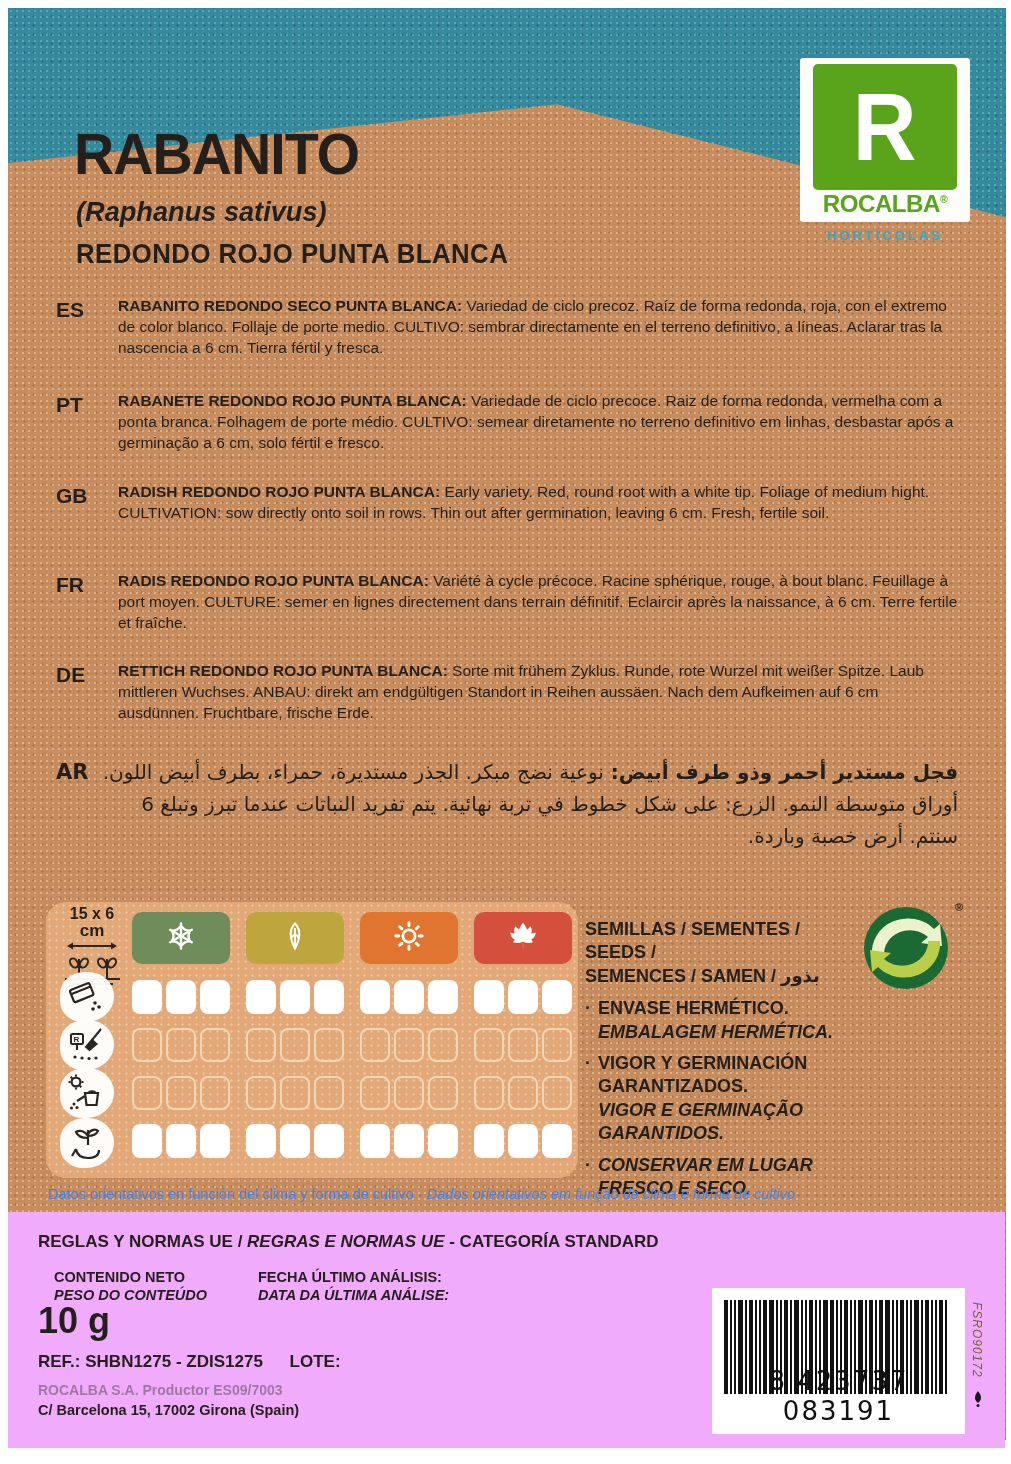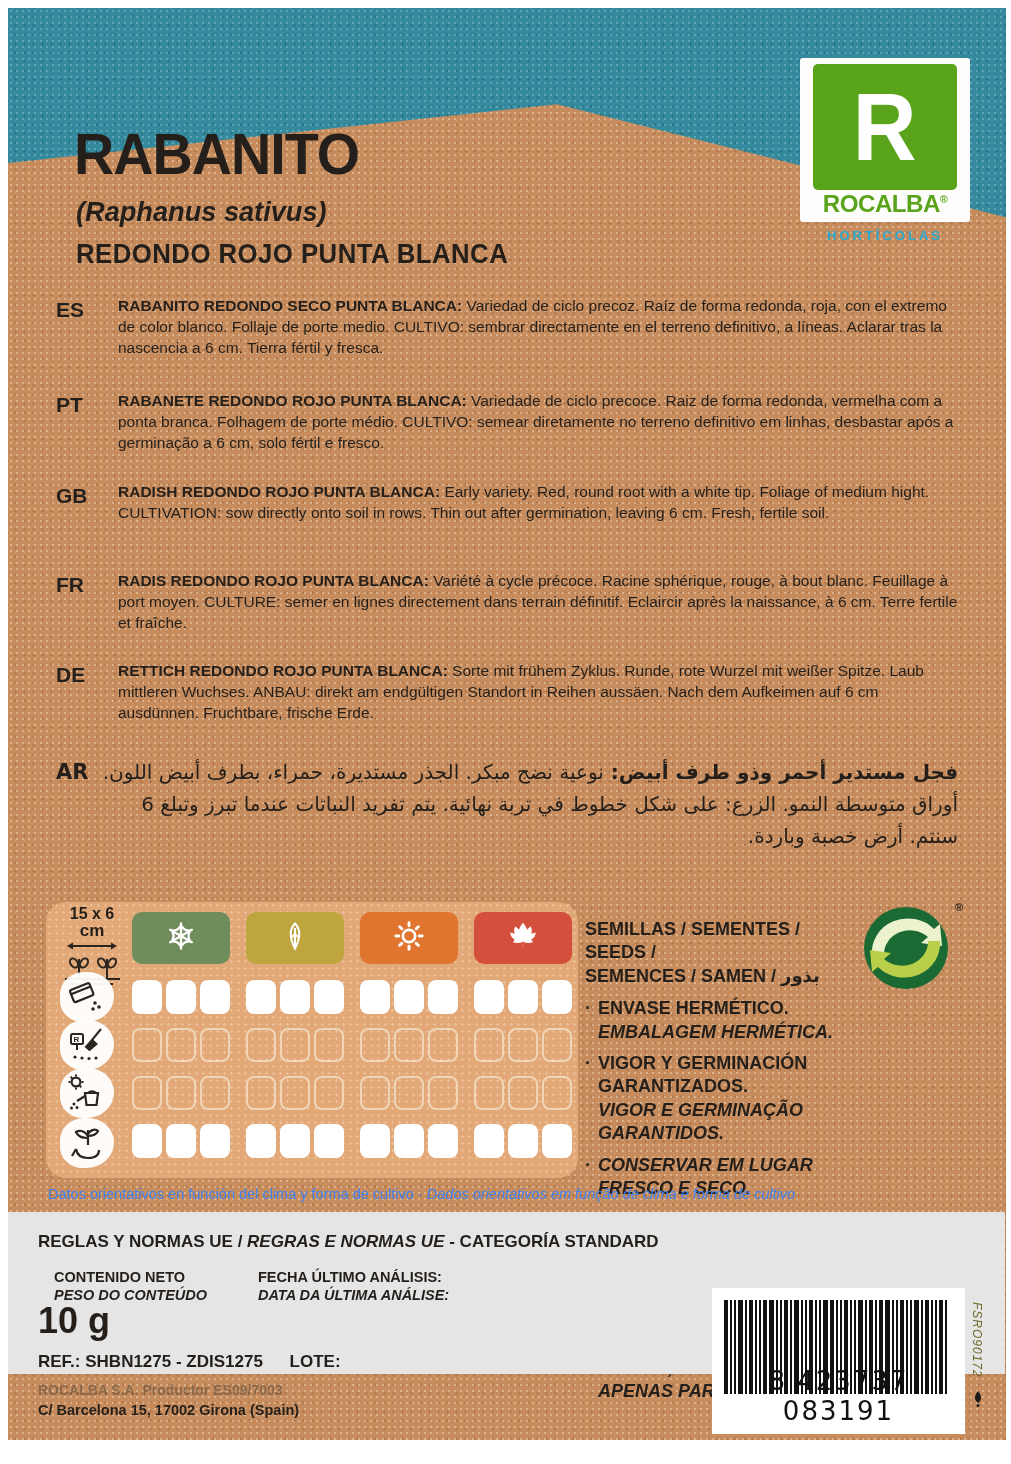--- a/index.html
+++ b/index.html
@@ -59,21 +59,21 @@
   .seedinfo .hd{margin-bottom:9px;}
   .bullet{position:relative;padding-left:13px;margin-bottom:8px;}
   .bullet .dot{position:absolute;left:0;top:0;}
   .bullet .it{font-style:italic;}
   .greendot{position:absolute;left:862px;top:905px;width:92px;height:86px;}
   .gd-reg{position:absolute;left:955px;top:901px;font-size:11px;font-weight:bold;}
   
   .footnote{position:absolute;left:48px;top:1186px;font-size:14.5px;color:#3b82f6;}
   .footnote .it{font-style:italic;}
   
-  .strip{position:absolute;left:8px;top:1212px;right:6px;height:162px;background:#e5e5e5;}
+  .strip{position:absolute;left:8px;top:1212px;right:6px;height:236px;background:#f0abfc;}
   .rules{position:absolute;left:30px;top:20px;font-size:17px;font-weight:bold;}
   .rules .it{font-style:italic;}
   .col-label{position:absolute;font-size:14.5px;font-weight:bold;line-height:1.25;}
   .col-label .it{font-style:italic;}
   .net-val{position:absolute;left:30px;top:88px;font-size:36px;font-weight:bold;}
   .refline{position:absolute;left:30px;top:140px;font-size:17px;font-weight:bold;}
   .refline .lot{margin-left:22px;text-align:center;}
   .producer{position:absolute;left:30px;top:170px;font-size:14px;font-weight:bold;color:#3c3a30;opacity:.45;}
   .address{position:absolute;left:30px;top:190px;font-size:14.5px;font-weight:bold;}
   .barcode{position:absolute;left:704px;top:76px;width:253px;height:146px;background:#fff;}

